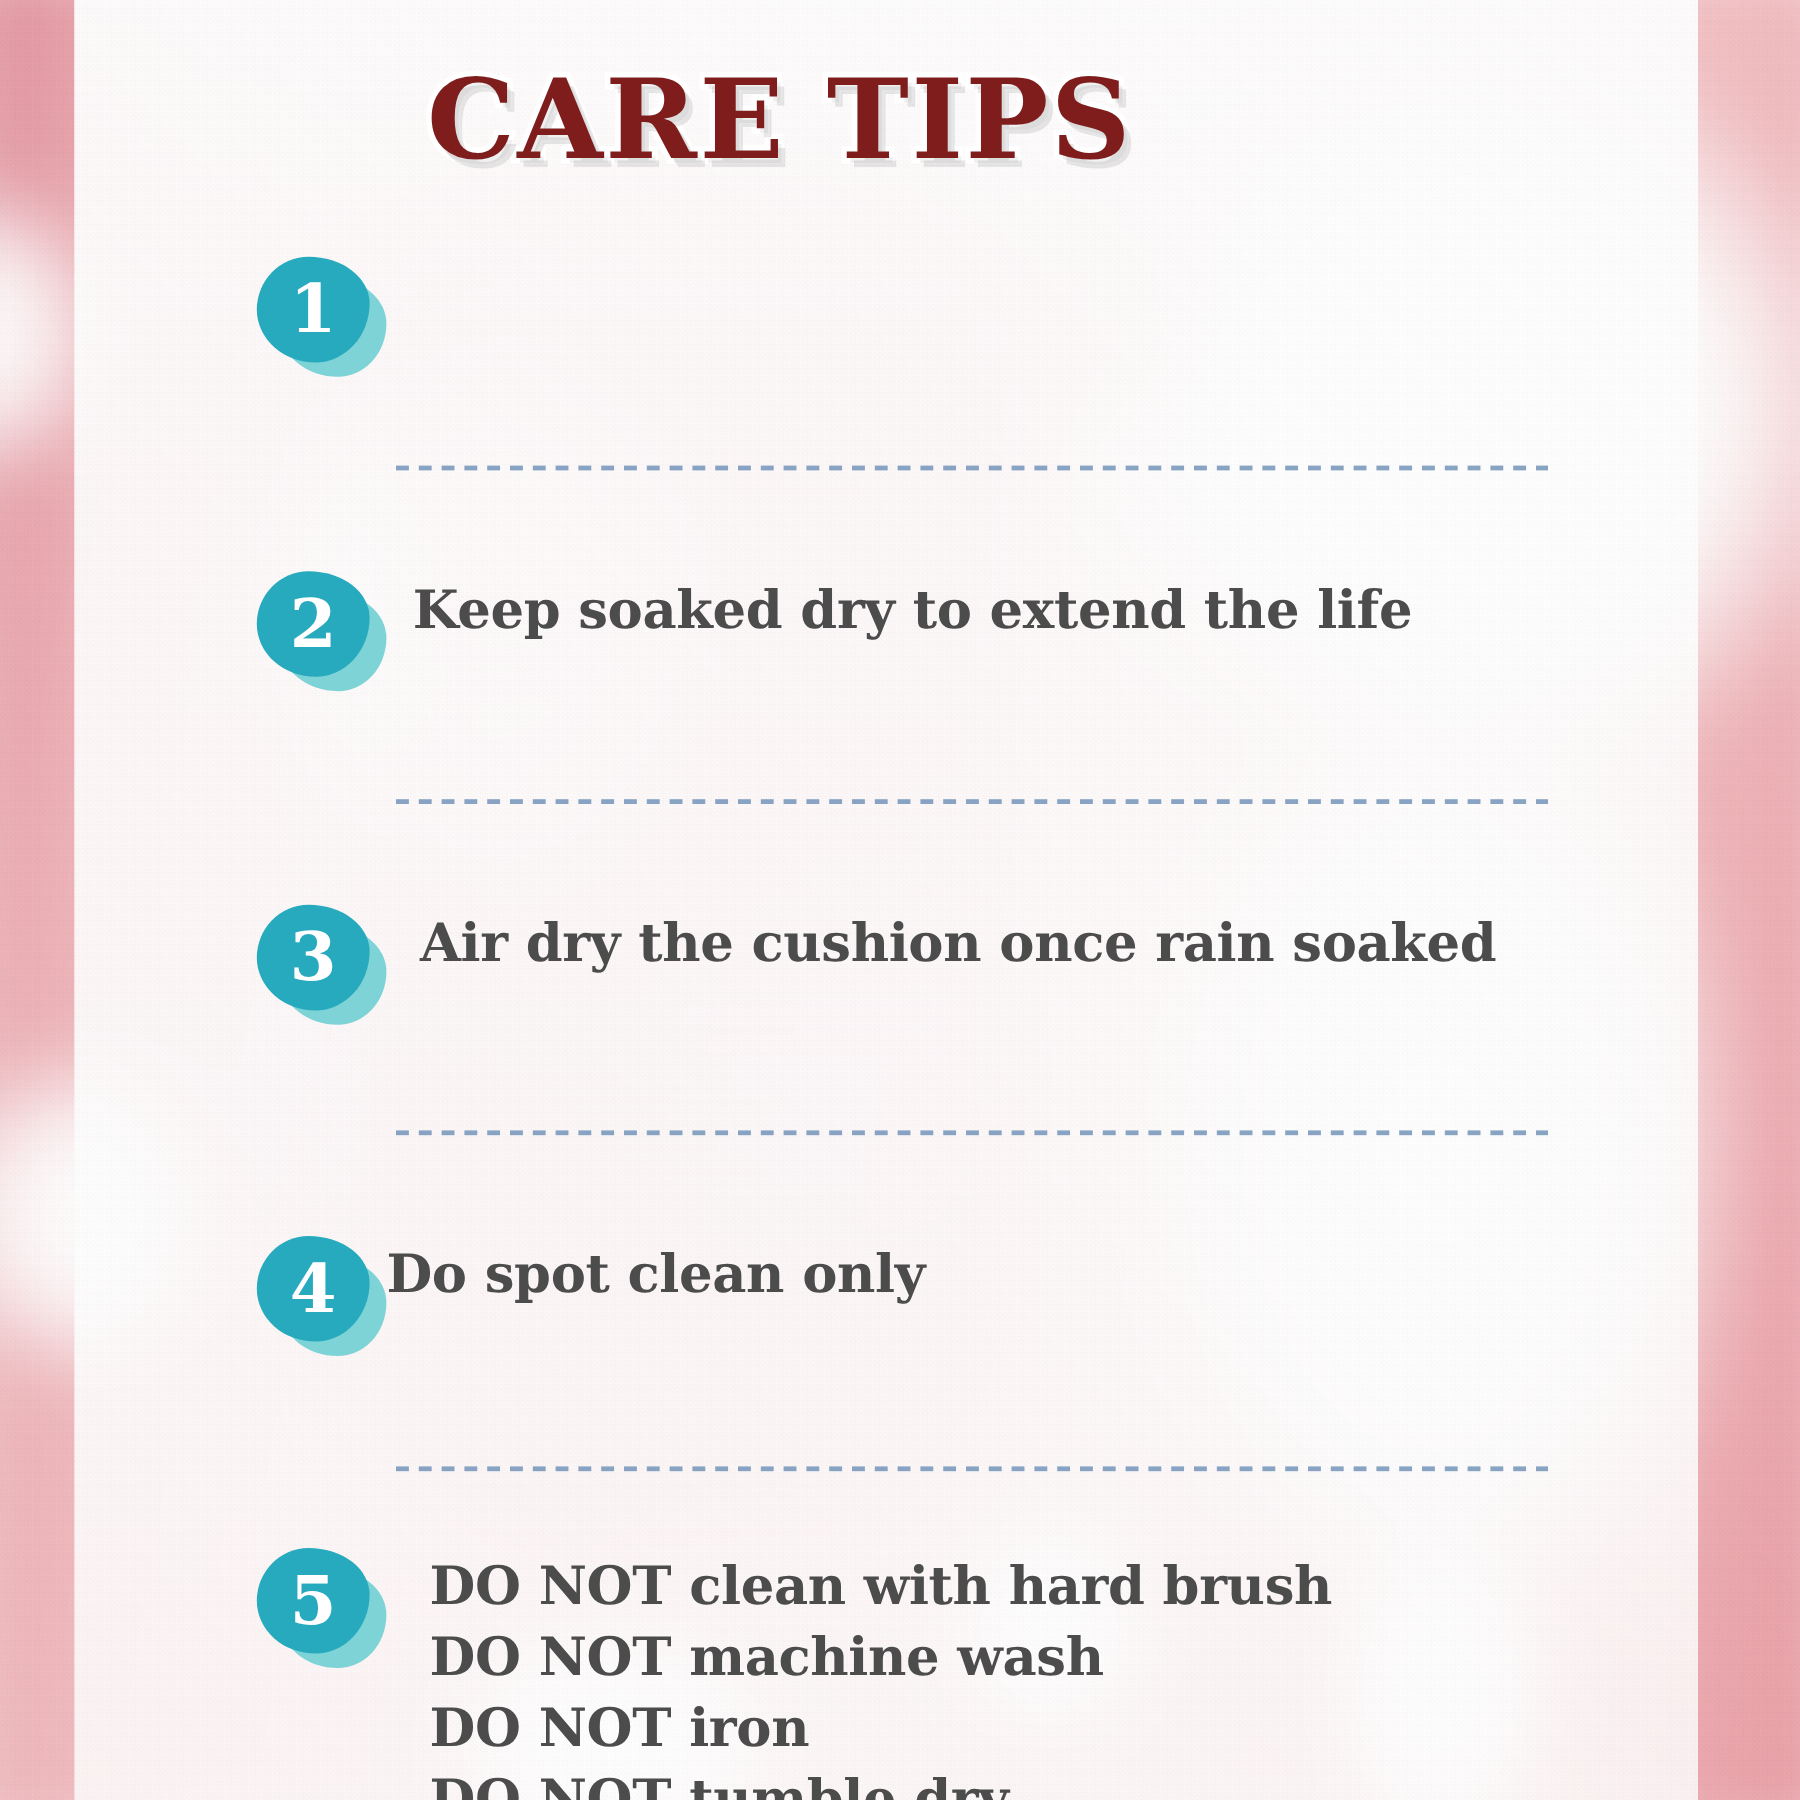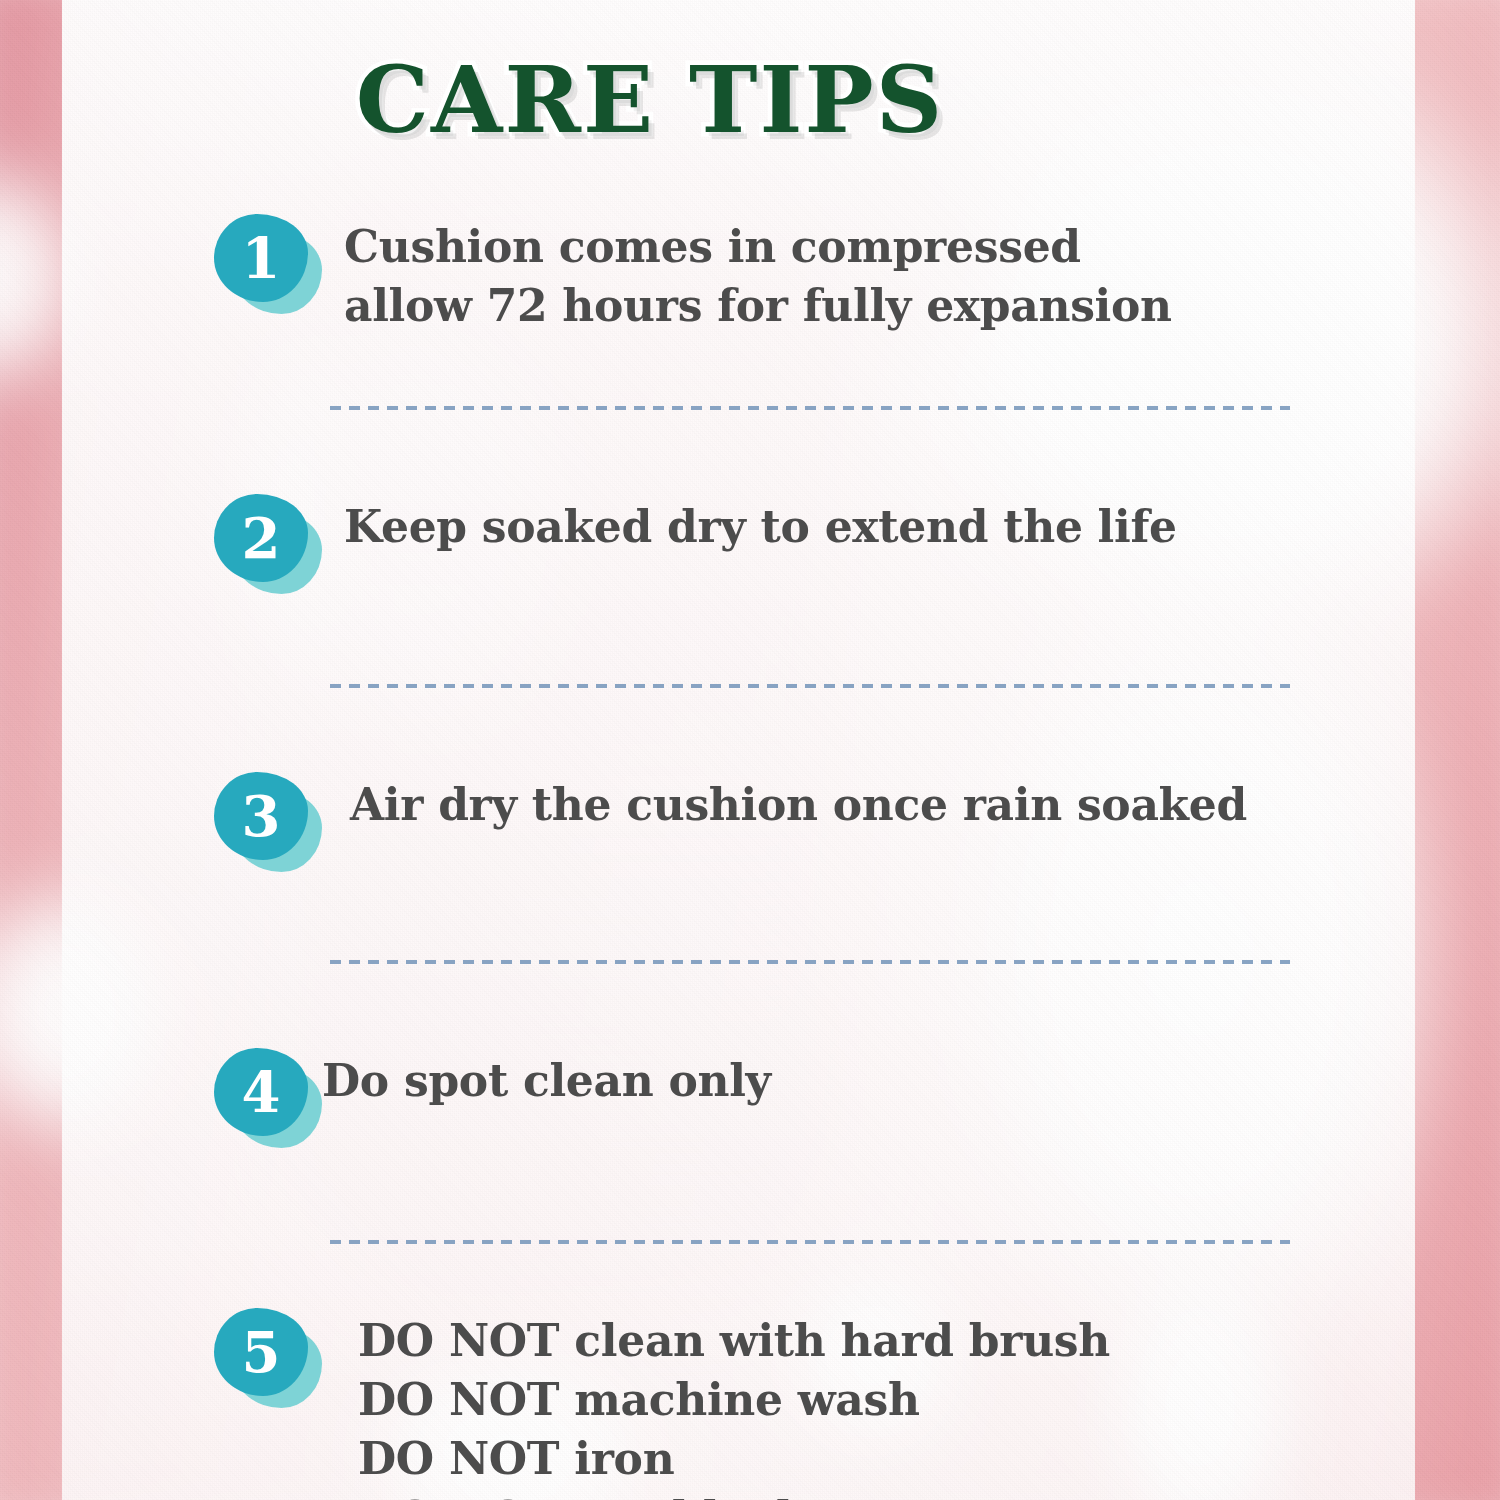--- a/index.html
+++ b/index.html
@@ -111,21 +111,21 @@
   .title {
     position: absolute;
     top: 52px;
     left: 0;
     width: 1300px;
     text-align: center;
     font-family: "DejaVu Serif", serif;
     font-weight: bold;
     font-size: 92px;
     letter-spacing: 2px;
-    color: #14532d;
+    color: #7f1d1d;
     -webkit-text-stroke: 9px #ffffff;
     paint-order: stroke fill;
     text-shadow:
       6px 7px 0 rgba(150,150,150,0.22),
       3px 4px 0 rgba(170,170,170,0.18);
     line-height: 1.05;
     white-space: nowrap;
   }
 
   .tips {
@@ -238,22 +238,20 @@
     <div class="title">CARE TIPS</div>
 
     <div class="tips">
 
       <div class="tip-row">
         <div class="badge-wrap">
           <div class="badge-shadow"></div>
           <div class="badge-main"></div>
           <div class="badge-num">1</div>
         </div>
-        <div class="tip-text ml-a">Cushion comes in compressed
-allow 72 hours for fully expansion</div>
       </div>
 
       <div class="sp-1"></div>
       <div class="divider"></div>
       <div class="sp-3"></div>
 
       <div class="tip-row">
         <div class="badge-wrap">
           <div class="badge-shadow"></div>
           <div class="badge-main"></div>

